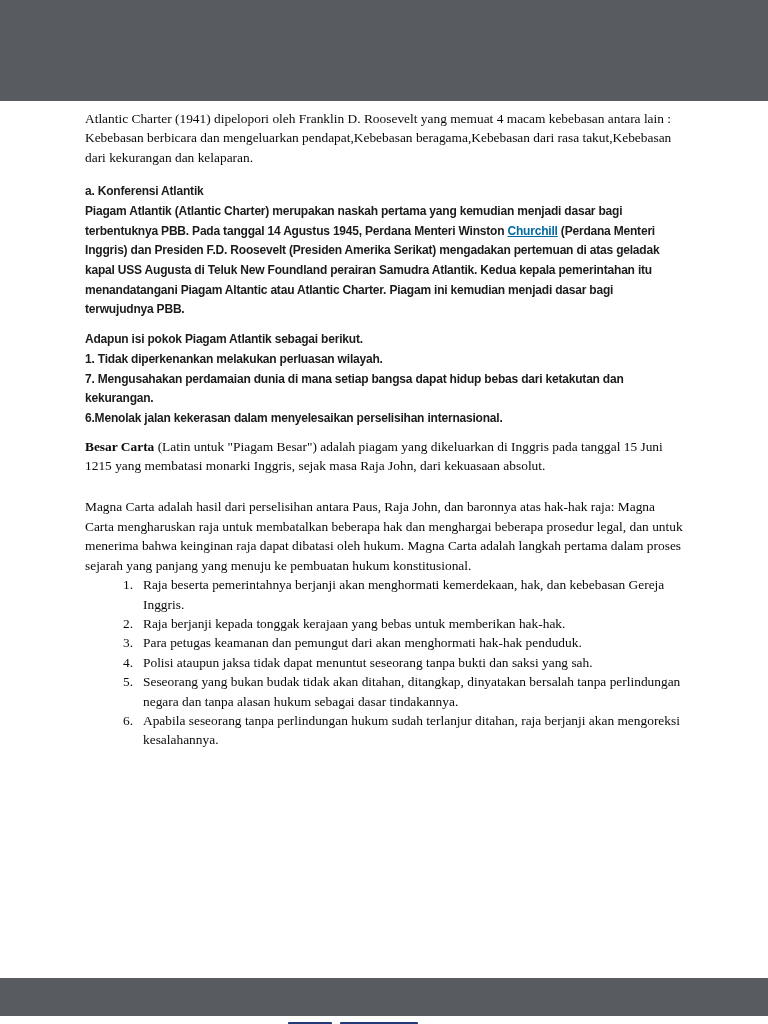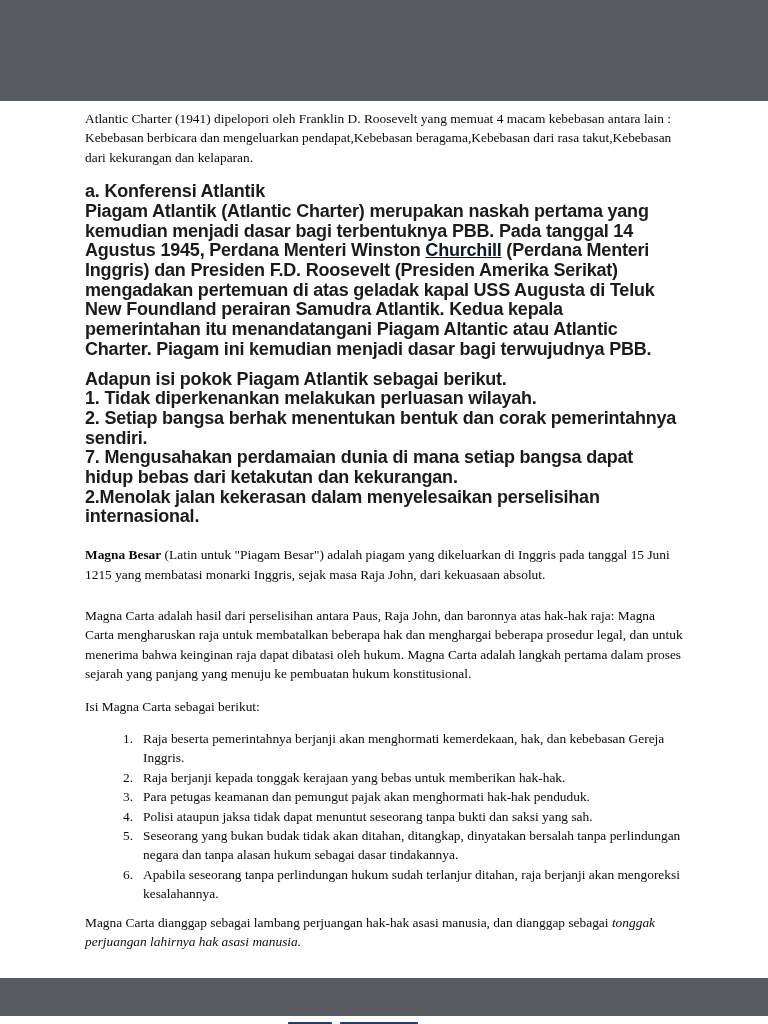--- a/index.html
+++ b/index.html
@@ -30,43 +30,43 @@
     width: 598px;
   }
   .serif {
     font-family: "Liberation Serif", serif;
     font-size: 13.4px;
     line-height: 19.4px;
     color: #0a0a0a;
   }
   .sans {
     font-family: "Liberation Sans", sans-serif;
-    font-size: 18px;
+    font-size: 12px;
     line-height: 19.7px;
     font-weight: 700;
     letter-spacing: -0.2px;
     color: #1b1b1b;
   }
   p, .h-konferensi { margin: 0; padding: 0; }
   .p-intro      { margin-bottom: 15px; }
   .h-konferensi { }
   .p-konferensi { margin-bottom: 10px; }
   .p-adapun     { }
-  .atlantik-list { margin-bottom: 18px; }
+  .atlantik-list { margin-bottom: 8px; }
   .atlantik-list p { margin: 0; }
   .p-magna1 { margin-bottom: 22px; }
-  .p-magna2 { margin-bottom: 13px; }
+  .p-magna2 { }
   .p-isi    { margin-bottom: 13px; }
   .mlist    { margin-bottom: 9px; }
   .mlist-item { display: flex; }
   .mlist-num  { flex: none; width: 20px; margin-left: 38px; }
   .mlist-text { flex: 1; }
   .p-closing { }
   .link {
-    color: #0f172a;
+    color: #0369a1;
     text-decoration: underline;
     cursor: pointer;
   }
   b { font-weight: bold; }
   i { font-style: italic; }
   .next-page {
     position: absolute;
     left: 0; top: 1000px;
     width: 768px; height: 24px;
     background: #ffffff;
@@ -92,59 +92,56 @@
       <p class="serif p-intro">Atlantic Charter (1941) dipelopori oleh Franklin D. Roosevelt yang memuat 4 macam kebebasan antara lain : Kebebasan berbicara dan mengeluarkan pendapat,Kebebasan beragama,Kebebasan dari rasa takut,Kebebasan dari kekurangan dan kelaparan.</p>
 
       <div class="sans h-konferensi">a. Konferensi Atlantik</div>
 
       <p class="sans p-konferensi"><span>Piagam Atlantik (Atlantic Charter) merupakan naskah pertama yang kemudian menjadi dasar bagi terbentuknya PBB. Pada tanggal 14 Agustus 1945, Perdana Menteri Winston </span><span class="link">Churchill</span><span> (Perdana Menteri Inggris) dan Presiden F.D. Roosevelt (Presiden Amerika Serikat) mengadakan pertemuan di atas geladak kapal USS Augusta di Teluk New Foundland perairan Samudra Atlantik. Kedua kepala pemerintahan itu menandatangani Piagam Altantic atau Atlantic Charter. Piagam ini kemudian menjadi dasar bagi terwujudnya PBB.</span></p>
 
       <p class="sans p-adapun">Adapun isi pokok Piagam Atlantik sebagai berikut.</p>
 
       <div class="sans atlantik-list">
         <p>1. Tidak diperkenankan melakukan perluasan wilayah.</p>
-        <p>2. Setiap bangsa berhak menentukan bentuk dan corak pemerintahnya sendiri.</p>
         <p>7. Mengusahakan perdamaian dunia di mana setiap bangsa dapat hidup bebas dari ketakutan dan kekurangan.</p>
-        <p>2.Menolak jalan kekerasan dalam menyelesaikan perselisihan internasional.</p>
+        <p>6.Menolak jalan kekerasan dalam menyelesaikan perselisihan internasional.</p>
       </div>
 
-      <p class="serif p-magna1"><b>Magna Besar</b><span> (Latin untuk "Piagam Besar") adalah piagam yang dikeluarkan di Inggris pada tanggal 15 Juni 1215 yang membatasi monarki Inggris, sejak masa Raja John, dari kekuasaan absolut.</span></p>
+      <p class="serif p-magna1"><b>Besar Carta</b><span> (Latin untuk "Piagam Besar") adalah piagam yang dikeluarkan di Inggris pada tanggal 15 Juni 1215 yang membatasi monarki Inggris, sejak masa Raja John, dari kekuasaan absolut.</span></p>
 
       <p class="serif p-magna2">Magna Carta adalah hasil dari perselisihan antara Paus, Raja John, dan baronnya atas hak-hak raja: Magna Carta mengharuskan raja untuk membatalkan beberapa hak dan menghargai beberapa prosedur legal, dan untuk menerima bahwa keinginan raja dapat dibatasi oleh hukum. Magna Carta adalah langkah pertama dalam proses sejarah yang panjang yang menuju ke pembuatan hukum konstitusional.</p>
 
-      <p class="serif p-isi">Isi Magna Carta sebagai berikut:</p>
 
       <div class="serif mlist">
         <div class="mlist-item">
           <span class="mlist-num">1.</span>
           <span class="mlist-text">Raja beserta pemerintahnya berjanji akan menghormati kemerdekaan, hak, dan kebebasan Gereja Inggris.</span>
         </div>
         <div class="mlist-item">
           <span class="mlist-num">2.</span>
           <span class="mlist-text">Raja berjanji kepada tonggak kerajaan yang bebas untuk memberikan hak-hak.</span>
         </div>
         <div class="mlist-item">
           <span class="mlist-num">3.</span>
-          <span class="mlist-text">Para petugas keamanan dan pemungut pajak akan menghormati hak-hak penduduk.</span>
+          <span class="mlist-text">Para petugas keamanan dan pemungut dari akan menghormati hak-hak penduduk.</span>
         </div>
         <div class="mlist-item">
           <span class="mlist-num">4.</span>
           <span class="mlist-text">Polisi ataupun jaksa tidak dapat menuntut seseorang tanpa bukti dan saksi yang sah.</span>
         </div>
         <div class="mlist-item">
           <span class="mlist-num">5.</span>
           <span class="mlist-text">Seseorang yang bukan budak tidak akan ditahan, ditangkap, dinyatakan bersalah tanpa perlindungan negara dan tanpa alasan hukum sebagai dasar tindakannya.</span>
         </div>
         <div class="mlist-item">
           <span class="mlist-num">6.</span>
           <span class="mlist-text">Apabila seseorang tanpa perlindungan hukum sudah terlanjur ditahan, raja berjanji akan mengoreksi kesalahannya.</span>
         </div>
       </div>
 
-      <p class="serif p-closing"><span>Magna Carta dianggap sebagai lambang perjuangan hak-hak asasi manusia, dan dianggap sebagai </span><i>tonggak perjuangan lahirnya hak asasi manusia.</i></p>
 
     </div>
   </div>
 
   <div class="next-page">
     <div class="np-mark np-mark-1"></div>
     <div class="np-mark np-mark-2"></div>
   </div>
 
 </div>

